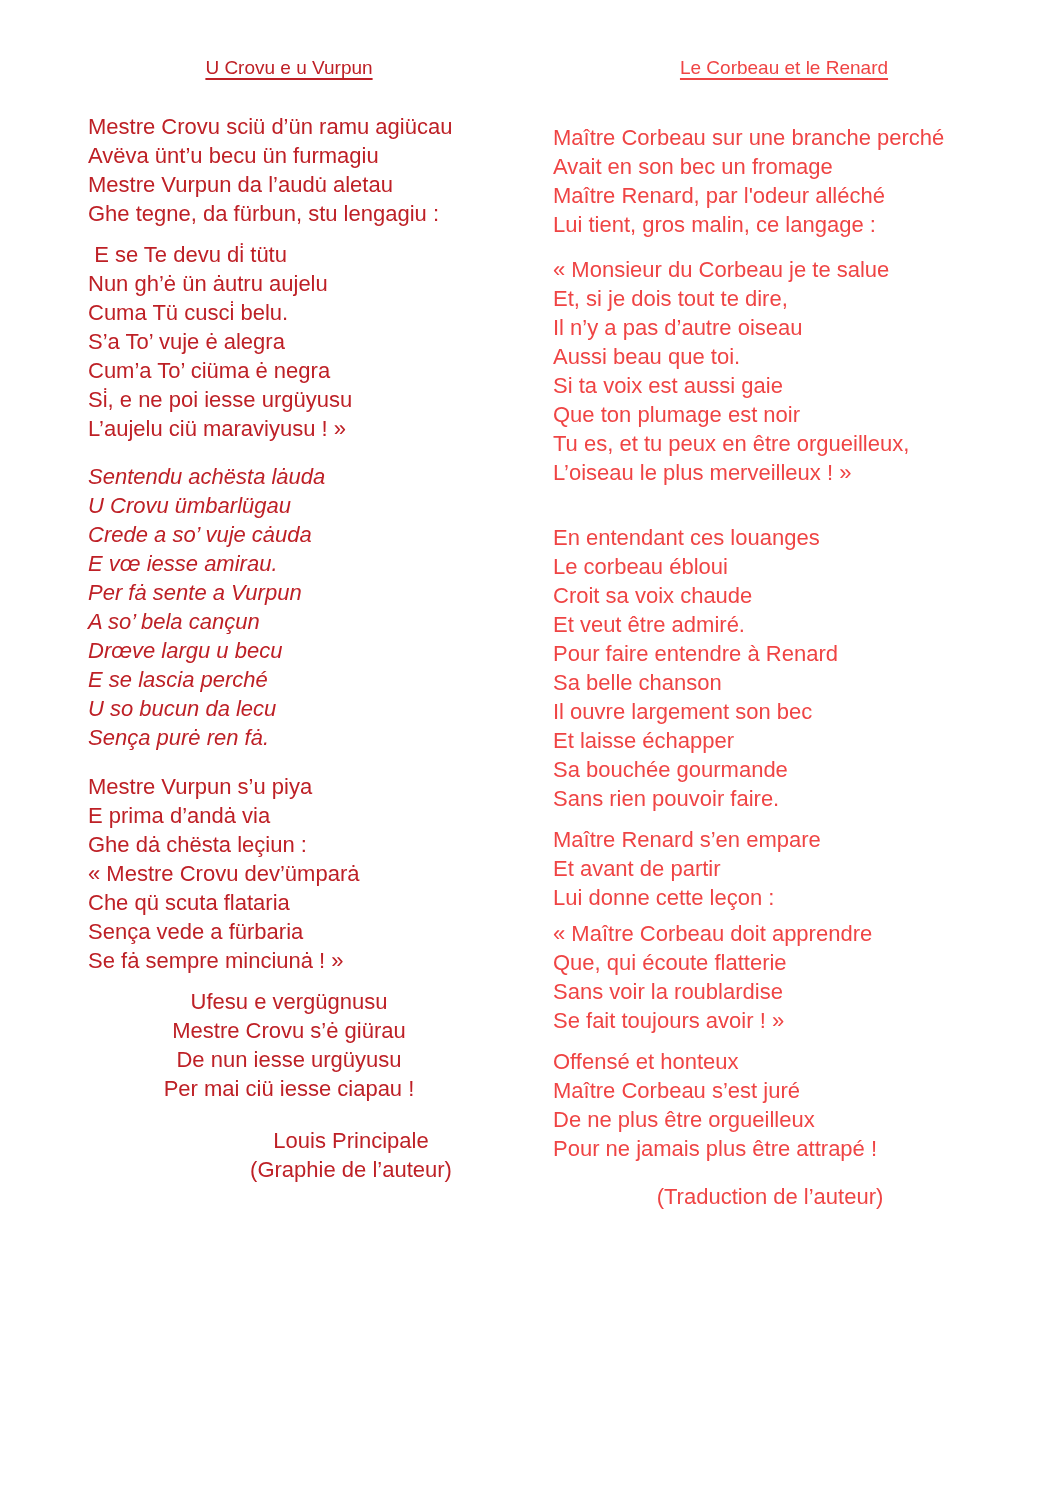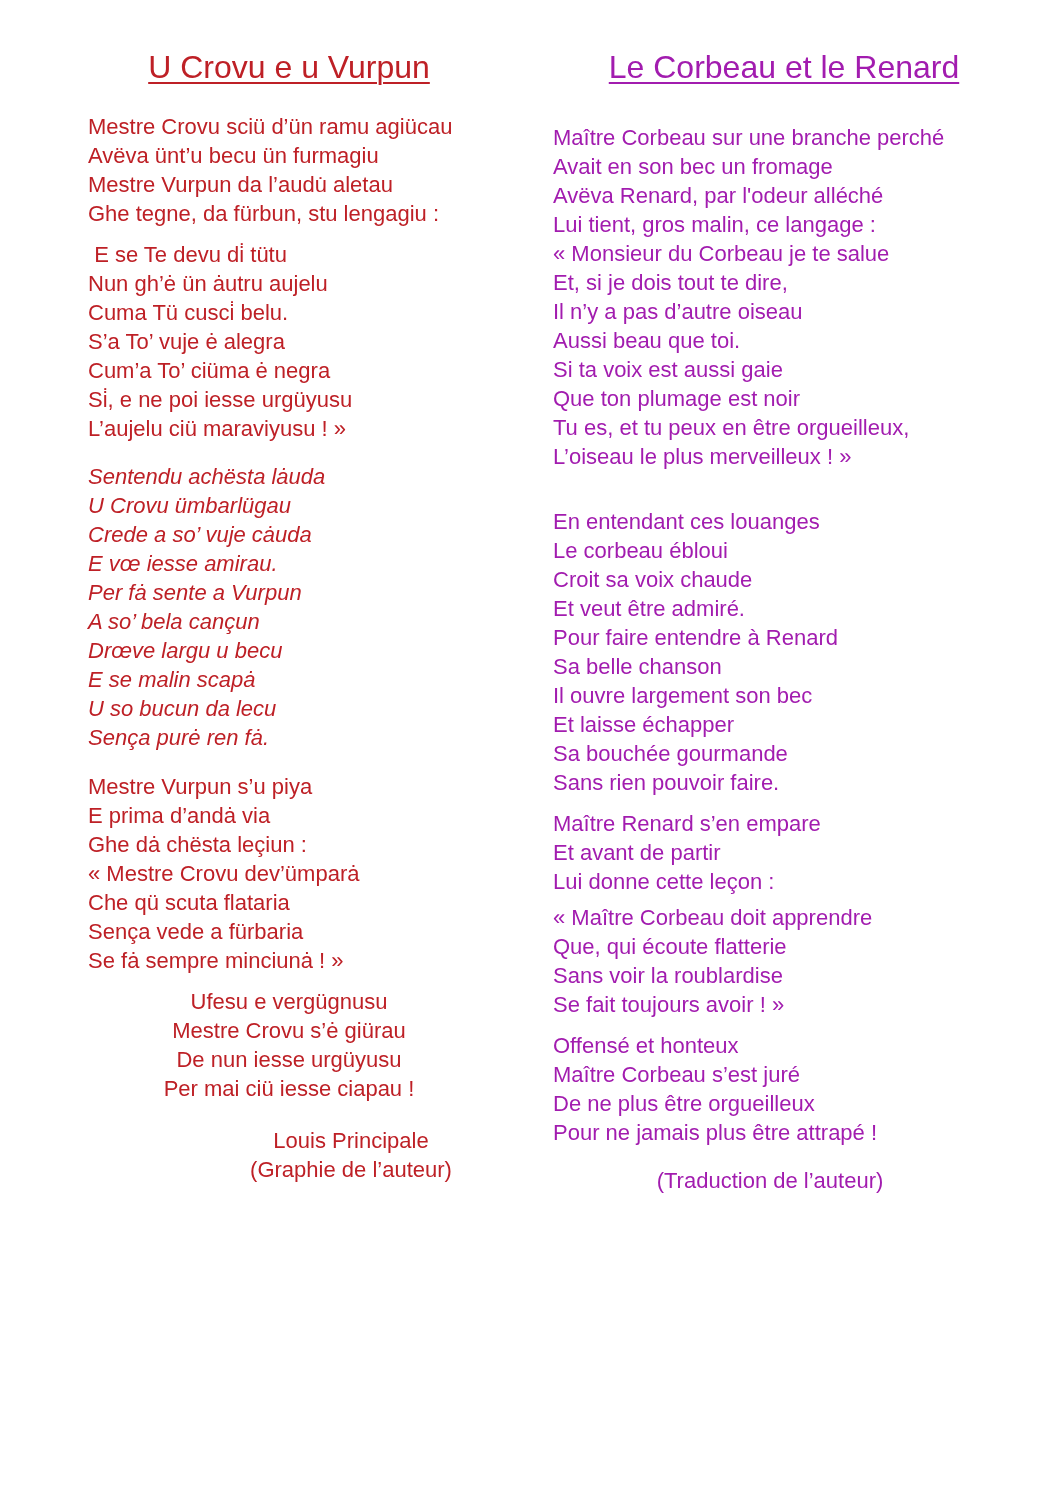--- a/index.html
+++ b/index.html
@@ -9,21 +9,21 @@
     height: 1497px;
     background: #ffffff;
     font-family: "Liberation Sans", sans-serif;
     overflow: hidden;
   }
   .col { position: absolute; top: 52px; }
   .col-left  { left: 88px;  width: 402px; }
   .col-right { left: 553px; width: 462px; }
 
   .poem-title {
-    font-size: 32px;
+    font-size: 19px;
     font-weight: 400;
     line-height: 31px;
     text-align: center;
     text-decoration: underline;
     text-decoration-thickness: 2px;
     text-underline-offset: 4px;
     margin: 0;
   }
   .col-left  .poem-title { margin-bottom: 29px; }
   .col-right .poem-title { margin-bottom: 40px; }
@@ -34,21 +34,21 @@
     white-space: pre-wrap;
   }
   .stanza { margin: 0 0 12px 0; }
 
   
   #left-stanzas .stanza:nth-child(3) { margin-top: 19px; font-style: italic; }
   #left-stanzas .stanza:nth-child(4) { margin-top: 20px; margin-bottom: 0; }
   #left-stanzas .stanza:nth-child(6) { margin-top: 11px; text-align: center; }
 
   
-  #right-stanzas .stanza:nth-child(1) { margin-bottom: 0; }
+  #right-stanzas .stanza:nth-child(1) { margin-bottom: 16px; }
   #right-stanzas .stanza:nth-child(3) { margin-top: 36px; }
   #right-stanzas .stanza:nth-child(4) { margin-top: 11px; margin-bottom: 7px; }
   #right-stanzas .stanza:nth-child(6) { margin-top: 9px; }
 
   .signature { text-align: center; }
   .sig-left  { margin-top: 23px; padding-left: 124px; }
   .sig-right { margin-top: 19px; padding-right: 28px; }
 </style>
 </head>
 <body>
@@ -74,21 +74,21 @@
           <div class="line">L’aujelu ciü maraviyusu ! »</div>
         </div>
         <div class="stanza">
           <div class="line">Sentendu achësta lȧuda</div>
           <div class="line">U Crovu ümbarlügau</div>
           <div class="line">Crede a so’ vuje cȧuda</div>
           <div class="line">E vœ iesse amirau.</div>
           <div class="line">Per fȧ sente a Vurpun</div>
           <div class="line">A so’ bela cançun</div>
           <div class="line">Drœve largu u becu</div>
-          <div class="line">E se malin scapȧ</div>
+          <div class="line">E se lascia perché</div>
           <div class="line">U so bucun da lecu</div>
           <div class="line">Sença purė ren fȧ.</div>
         </div>
         <div class="stanza">
           <div class="line">Mestre Vurpun s’u piya</div>
           <div class="line">E prima d’andȧ via</div>
           <div class="line">Ghe dȧ chësta leçiun :</div>
         </div>
         <div class="stanza">
           <div class="line">« Mestre Crovu dev’ümparȧ</div>
@@ -102,27 +102,27 @@
           <div class="line">De nun iesse urgüyusu</div>
           <div class="line">Per mai ciü iesse ciapau !</div>
         </div>
       </div>
     <div class="signature sig-left" id="left-signature">
         <div class="line">Louis Principale</div>
         <div class="line">(Graphie de l’auteur)</div>
       </div>
   </section>
 
-  <section class="col col-right" style="color: #a21caf;">
+  <section class="col col-right" style="color: #ef4444;">
     <h1 class="poem-title">Le Corbeau et le Renard</h1>
     <div class="stanzas" id="right-stanzas">
         <div class="stanza">
           <div class="line">Maître Corbeau sur une branche perché</div>
           <div class="line">Avait en son bec un fromage</div>
-          <div class="line">Avëva Renard, par l'odeur alléché</div>
+          <div class="line">Maître Renard, par l'odeur alléché</div>
           <div class="line">Lui tient, gros malin, ce langage :</div>
         </div>
         <div class="stanza">
           <div class="line">« Monsieur du Corbeau je te salue</div>
           <div class="line">Et, si je dois tout te dire,</div>
           <div class="line">Il n’y a pas d’autre oiseau</div>
           <div class="line">Aussi beau que toi.</div>
           <div class="line">Si ta voix est aussi gaie</div>
           <div class="line">Que ton plumage est noir</div>
           <div class="line">Tu es, et tu peux en être orgueilleux,</div>

